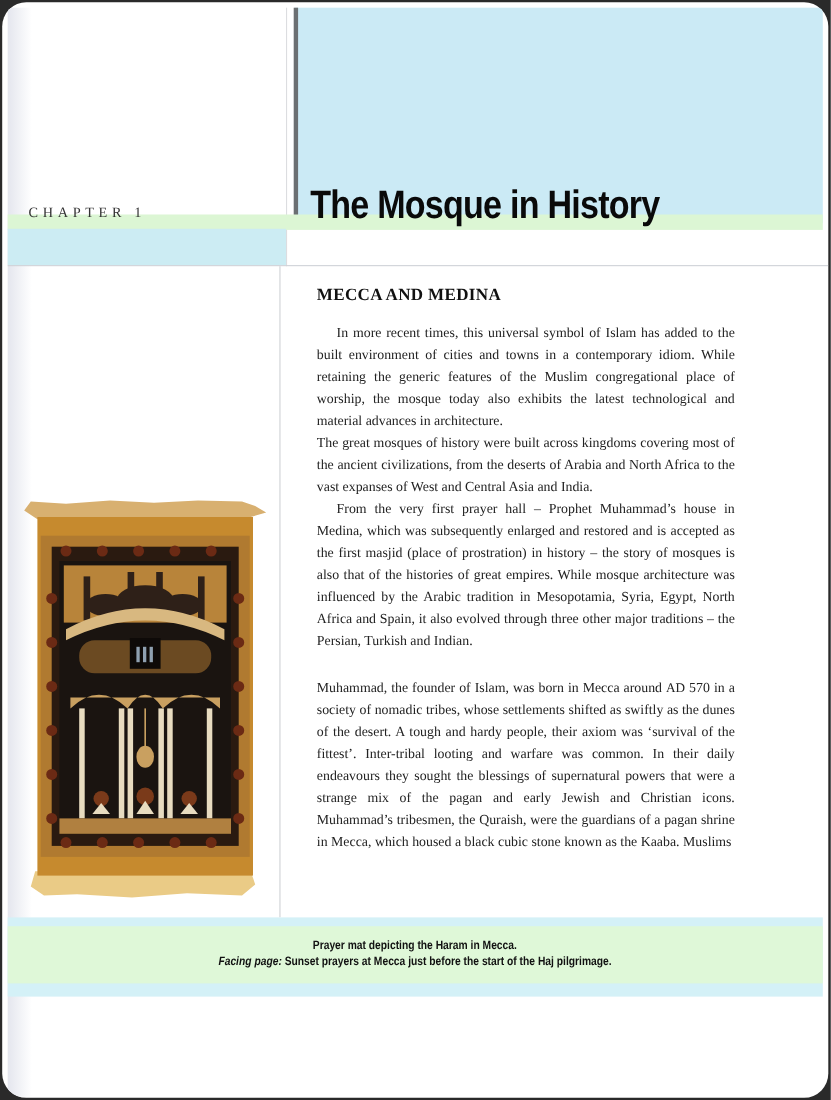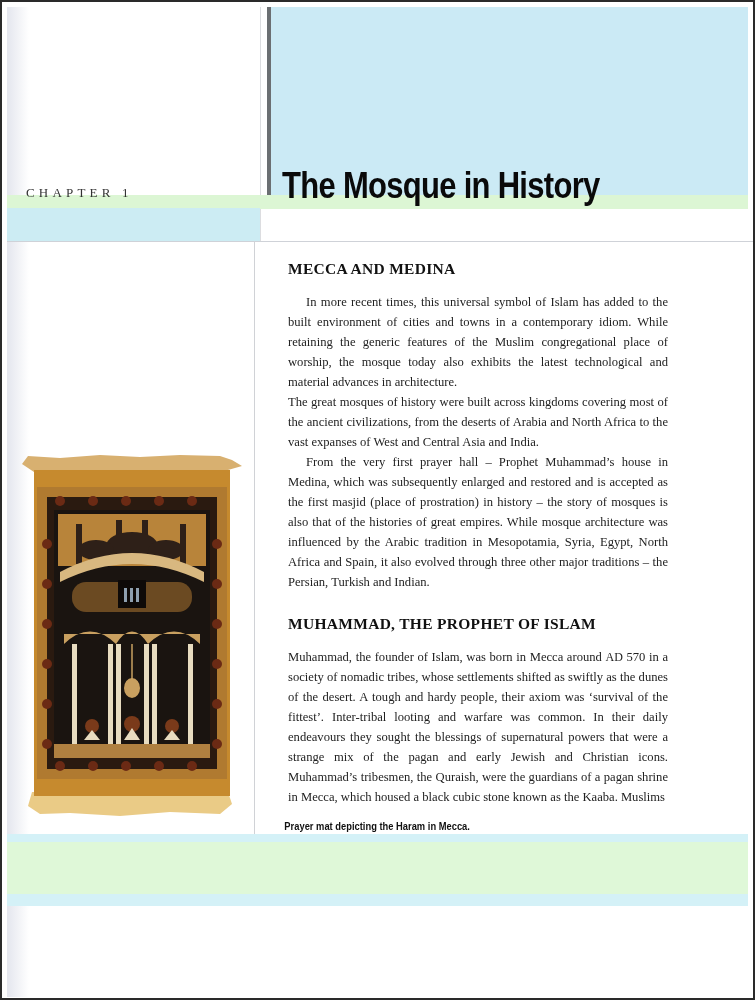--- a/index.html
+++ b/index.html
@@ -1,19 +1,19 @@
 <!DOCTYPE html>
 <html><head>
   <meta charset="utf-8">
   <style>
     * { box-sizing: border-box; margin: 0; padding: 0; }
     html, body { width: 755px; height: 1000px; overflow: hidden; background: #2a2a2a; }
     .page {
       position: absolute; left: 2px; top: 2px; width: 751px; height: 996px;
-      background: #ffffff; overflow: hidden;
+      background: #ffffff; overflow: hidden; border-radius: 22px;
     }
     .spine-shade {
       position: absolute; left: 5px; top: 5px; width: 22px; height: 990px;
       background: linear-gradient(to right, #e4e6ee 0%, #f4f5f8 60%, #ffffff 100%);
     }
     
     .header-blue {
       position: absolute; left: 266px; top: 5px; width: 480px; height: 196px;
       background: #cbeaf5;
     }
@@ -77,21 +77,21 @@
     
     .caption-blue {
       position: absolute; left: 5px; top: 832px; width: 741px; height: 72px;
       background: #d4f1f7;
     }
     .caption-green {
       position: absolute; left: 5px; top: 840px; width: 741px; height: 52px;
       background: #dff8d8;
     }
     .caption {
-      position: absolute; left: 5px; top: 817px; width: 741px; text-align: center;
+      position: absolute; left: 5px; top: 851px; width: 741px; text-align: center;
       font-family: "Liberation Sans", sans-serif; font-weight: bold;
       font-size: 11px; line-height: 14px; color: #111;
     }
     .caption .cap-line { display: inline-block; transform: scaleX(0.85); white-space: nowrap; }
     .caption em { font-style: italic; }
   </style>
 </head>
 <body>
 
 <div class="page">
@@ -109,21 +109,20 @@
   <div class="page-title">The Mosque in History</div>
 
   <div class="content">
     <div class="section">
       <h2 class="section-heading">MECCA AND MEDINA</h2>
       <p class="para indent">In more recent times, this universal symbol of Islam has added to the built environment of cities and towns in a contemporary idiom. While retaining the generic features of the Muslim congregational place of worship, the mosque today also exhibits the latest technological and material advances in architecture.</p>
       <p class="para">The great mosques of history were built across kingdoms covering most of the ancient civilizations, from the deserts of Arabia and North Africa to the vast expanses of West and Central Asia and India.</p>
       <p class="para indent">From the very first prayer hall – Prophet Muhammad’s house in Medina, which was subsequently enlarged and restored and is accepted as the first masjid (place of prostration) in history – the story of mosques is also that of the histories of great empires. While mosque architecture was influenced by the Arabic tradition in Mesopotamia, Syria, Egypt, North Africa and Spain, it also evolved through three other major traditions – the Persian, Turkish and Indian.</p>
     </div>
     <div class="section section-2">
-      <h2 class="section-heading">MUHAMMAD, THE PROPHET OF ISLAM</h2>
       <p class="para"><span>Muhammad, the founder of Islam, was born in Mecca around </span><span class="smallcaps">AD</span><span> 570 in a society of nomadic tribes, whose settlements shifted as swiftly as the dunes of the desert. A tough and hardy people, their axiom was ‘survival of the fittest’. Inter-tribal looting and warfare was common. In their daily endeavours they sought the blessings of supernatural powers that were a strange mix of the pagan and early Jewish and Christian icons. Muhammad’s tribesmen, the Quraish, were the guardians of a pagan shrine in Mecca, which housed a black cubic stone known as the Kaaba. Muslims</span></p>
     </div>
   </div>
 
   <div class="rug-wrap">
     <svg width="225" height="365" viewBox="0 0 225 365">
 
       <path d="M2,10 L8,2 L40,4 L80,1 L120,3 L160,1 L200,2 L212,6 L222,12 L208,16 L14,18 Z" fill="#d8b070"></path>
 
       <path d="M12,338 L208,338 L212,350 L200,360 L150,358 L100,362 L50,359 L20,360 L8,352 Z" fill="#eacb86"></path>
@@ -204,14 +203,15 @@
         </g>
 
       <rect x="34" y="290" width="156" height="14" fill="#b08040"></rect>
     </svg>
   </div>
 
   <div class="caption-blue"></div>
   <div class="caption-green"></div>
   <div class="caption">
     <div><span class="cap-line">Prayer mat depicting the Haram in Mecca.</span></div>
+    <div><span class="cap-line"><em>Facing page:</em><span> Sunset prayers at Mecca just before the start of the Haj pilgrimage.</span></span></div>
   </div>
 </div>
 
 </body></html>

